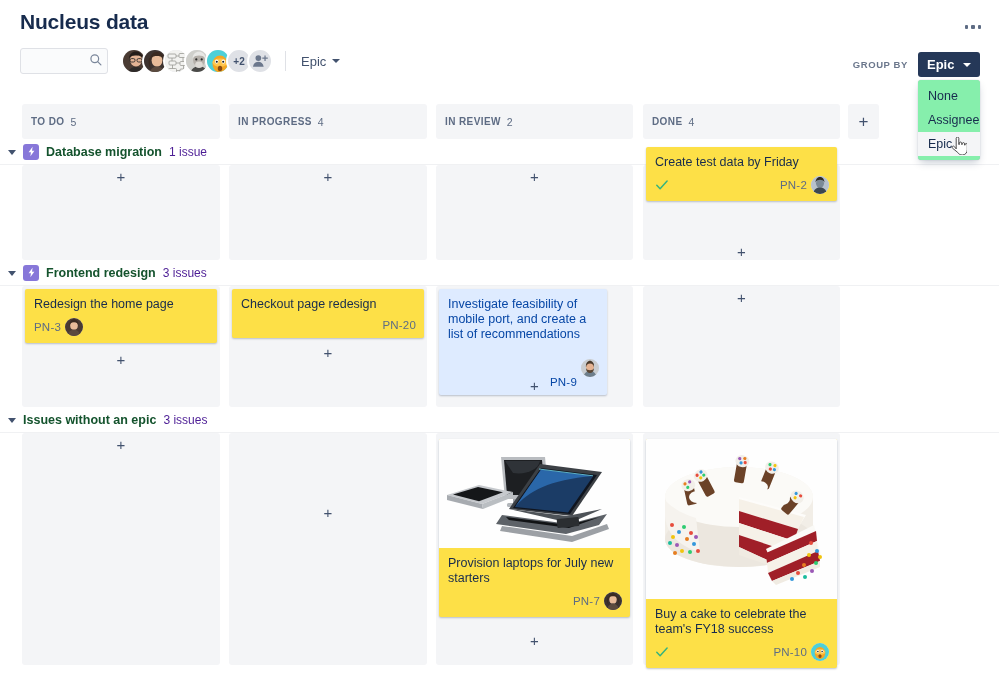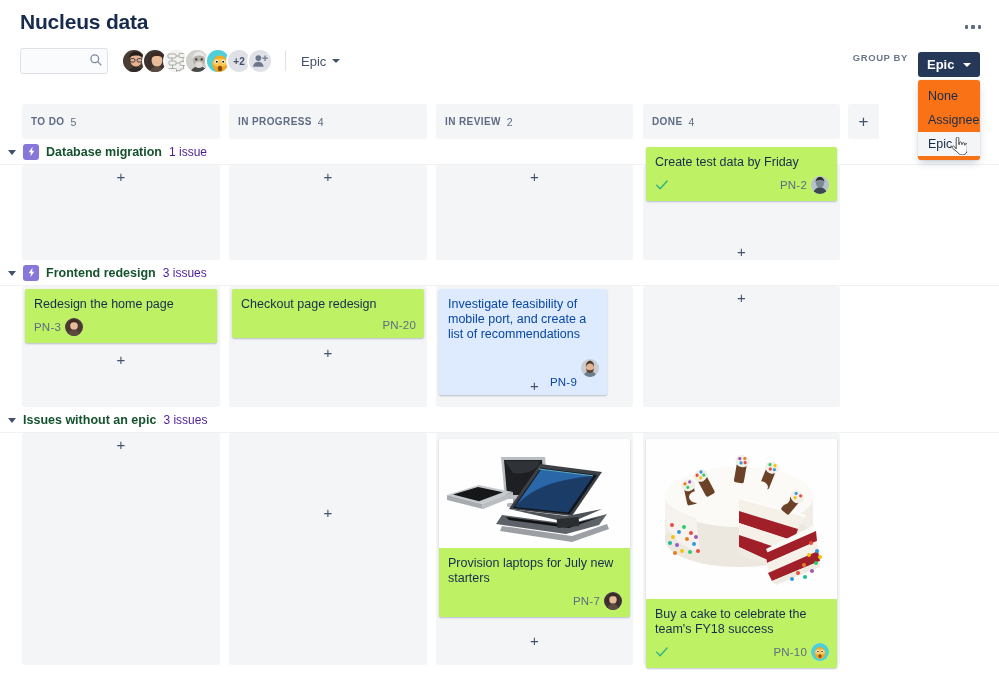--- a/index.html
+++ b/index.html
@@ -64,37 +64,37 @@
 
   .tb-divider { width:1px; height:20px; background:#dfe1e6; margin: 0 10px 0 12px; }
 
   .epic-select {
     display:flex; align-items:center; gap:6px;
     font-size: 13px; color:#42526e; cursor:pointer;
     padding: 3px 5px; border-radius:3px;
   }
 
   
-  .groupby-wrap { position:absolute; right: 19px; top: 52px; display:flex; }
+  .groupby-wrap { position:absolute; right: 19px; top: 52px; display:flex; align-items:center; }
   .groupby-label {
     font-size: 9.5px; font-weight: bold; letter-spacing: 0.6px;
     color:#6b778c; text-transform: uppercase; margin-right: 10px;
   }
   .groupby-btn {
     background:#253858; color:#fff; border:none; border-radius:3px;
     height:25px; min-width:62px; padding: 0 9px;
     display:flex; align-items:center; justify-content:space-between; gap:8px;
     font-size:13px; font-weight:bold; cursor:pointer;
     font-family:"Liberation Sans", sans-serif;
   }
   .caret { width:0;height:0;border-left:4px solid transparent;border-right:4px solid transparent;border-top:4px solid currentColor; }
 
   .dropdown {
     position:absolute; right: 19px; top: 80px;
-    width: 62px; background:#f97316;
+    width: 62px; background:#86efac;
     box-shadow: 0 4px 8px -2px rgba(9,30,66,0.25), 0 0 1px rgba(9,30,66,0.31);
     border-radius: 3px; padding: 4px 0; z-index: 60;
   }
   .dd-item {
     padding: 5px 10px; font-size:12.5px; color:#172b4d; cursor:pointer;
     white-space: nowrap;
   }
   .dd-item.selected { background:#f4f5f7; }
   .cursor-hand {
     position:absolute; right: 13px; bottom: 5px; width:16px; height:18px;
@@ -141,21 +141,21 @@
     position:absolute; top:0;
     background:#f4f5f7; border-radius:3px;
   }
   .add-card {
     position:absolute; height:22px;
     display:flex; align-items:center; justify-content:center;
     color:#42526e; font-size:15px; cursor:pointer;
   }
 
   .card {
-    position:absolute; background:#bef264; border-radius:2px;
+    position:absolute; background:#fde047; border-radius:2px;
     box-shadow: 0 1px 2px rgba(9,30,66,0.25);
     cursor: pointer; overflow:hidden;
   }
   .card.selected { background:#deebff; }
   .card.flagged  { background:#ffebe6; }
   .card-cover { width:100%; display:block; }
   .card-title {
     font-size:12.5px; line-height:15px; color:#172b4d;
     padding: 8px 9px 4px 9px;
   }

